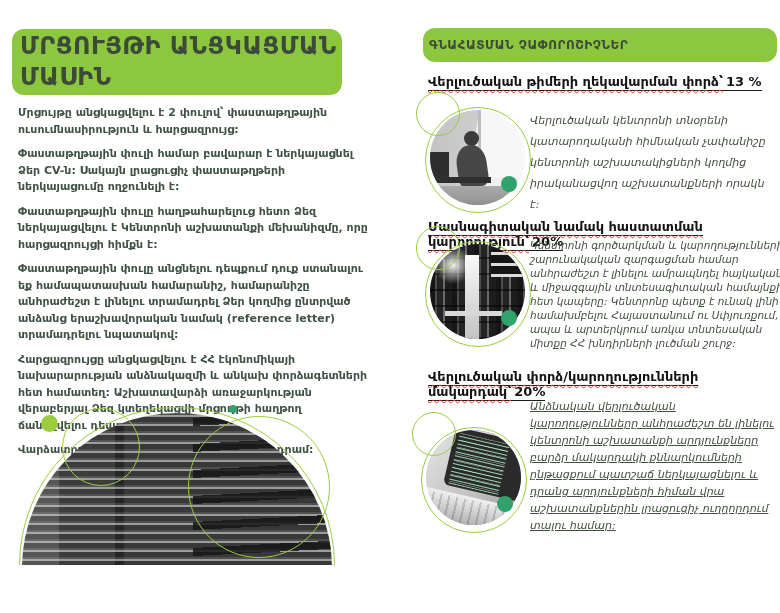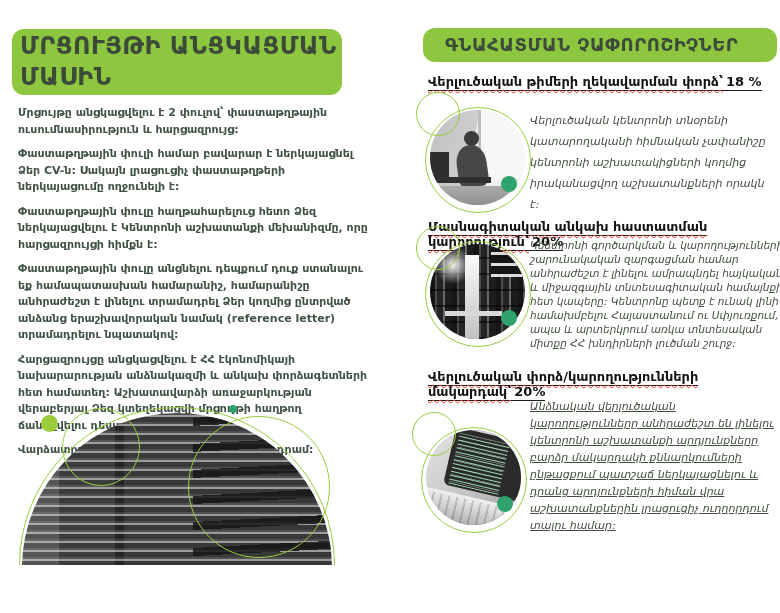--- a/index.html
+++ b/index.html
@@ -9,21 +9,21 @@
   }
   
   .bar{background:#8dc63f;color:#3c4b39;font-weight:bold;border-radius:12px;}
   .bar-left{
     position:absolute;left:12px;top:29px;width:330px;height:66px;
     font-size:24px;line-height:31px;padding:2px 0 0 8px;box-sizing:border-box;
     letter-spacing:.5px;
   }
   .bar-right{
     position:absolute;left:423px;top:28px;width:354px;height:34px;
-    font-size:18px;line-height:34px;padding-left:22px;box-sizing:border-box;
+    font-size:12px;line-height:34px;padding-left:6px;box-sizing:border-box;
     letter-spacing:.5px;
   }
   
   .left-body{
     position:absolute;left:18px;top:105px;width:352px;
     color:#3f5244;font-size:11px;font-weight:bold;line-height:16.5px;
   }
   .left-body p{margin:0 0 8px 0;}
   
   .sec-h{position:absolute;left:428px;width:350px;font-size:13px;font-weight:bold;color:#141414;}
@@ -117,39 +117,39 @@
     <div class="ring art-big-circle"></div>
     <div class="dot-yg"></div>
     <div class="dot-em"></div>
   </div>
 
   <div class="bar bar-right">
     <span>ԳՆԱՀԱՏՄԱՆ ՉԱՓՈՐՈՇԻՉՆԵՐ</span>
   </div>
 
   <div class="sec-h h1">
-    <span class="u"><span class="spell">Վերլուծական թիմերի ղեկավարման փորձ՝</span><span class="wt">18 %</span></span>
+    <span class="u"><span class="spell">Վերլուծական թիմերի ղեկավարման փորձ՝</span><span class="wt">13 %</span></span>
   </div>
   <div class="pg g1">
     <div class="ring pg-ring"></div>
     <div class="pg-photo ph1">
       <div class="win"></div>
       <div class="mon"></div>
       <div class="head"></div>
       <div class="torso"></div>
       <div class="desk"></div>
       <div class="floor"></div>
     </div>
     <div class="ring pg-small-ring"></div>
     <div class="pg-dot"></div>
   </div>
   <div class="sec-body b1">Վերլուծական կենտրոնի տնօրենի կատարողականի հիմնական չափանիշը կենտրոնի աշխատակիցների կողմից իրականացվող աշխատանքների որակն է:</div>
 
   <div class="sec-h h2">
-    <span class="u"><span class="spell">Մասնագիտական անկախ հաստատման կարողություն՝</span><span class="wt">20%</span></span>
+    <span class="u"><span class="spell">Մասնագիտական նամակ հաստատման կարողություն՝</span><span class="wt">20%</span></span>
   </div>
   <div class="pg g2">
     <div class="ring pg-ring"></div>
     <div class="pg-photo ph2">
       <div class="glow"></div>
       <div class="slats"></div>
       <div class="pillar"></div>
       <div class="table"></div>
     </div>
     <div class="ring pg-small-ring"></div>

